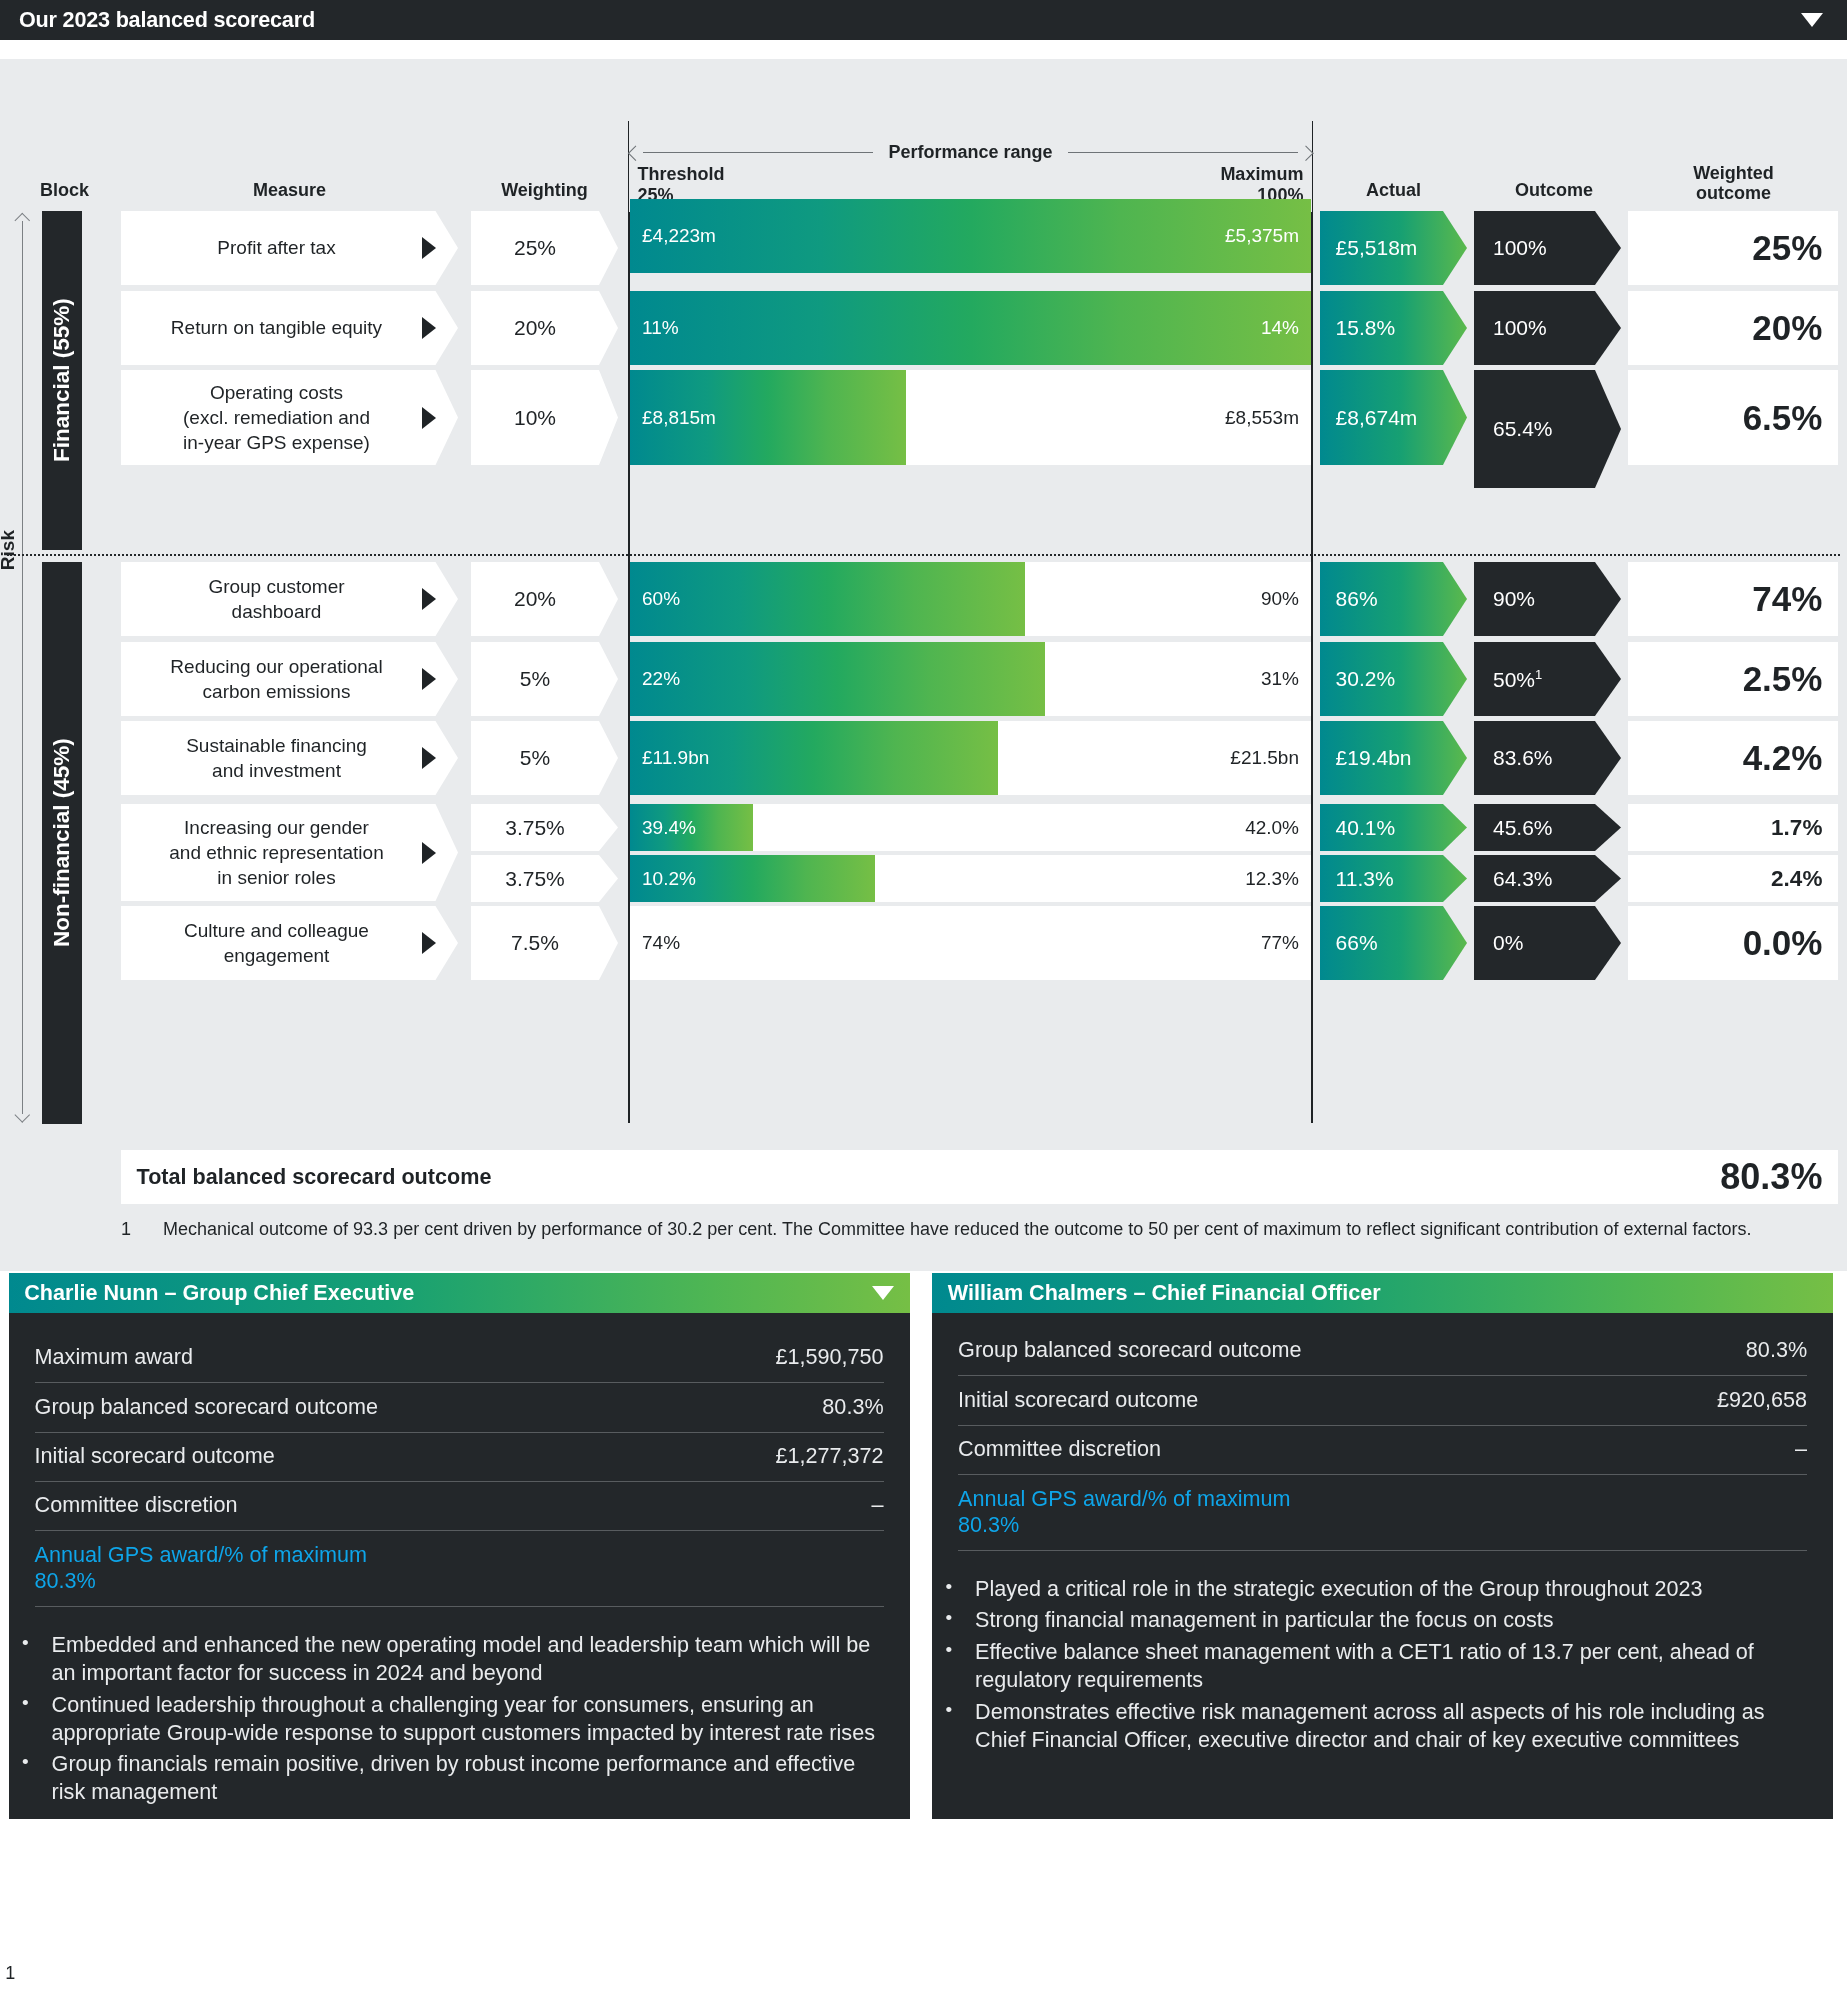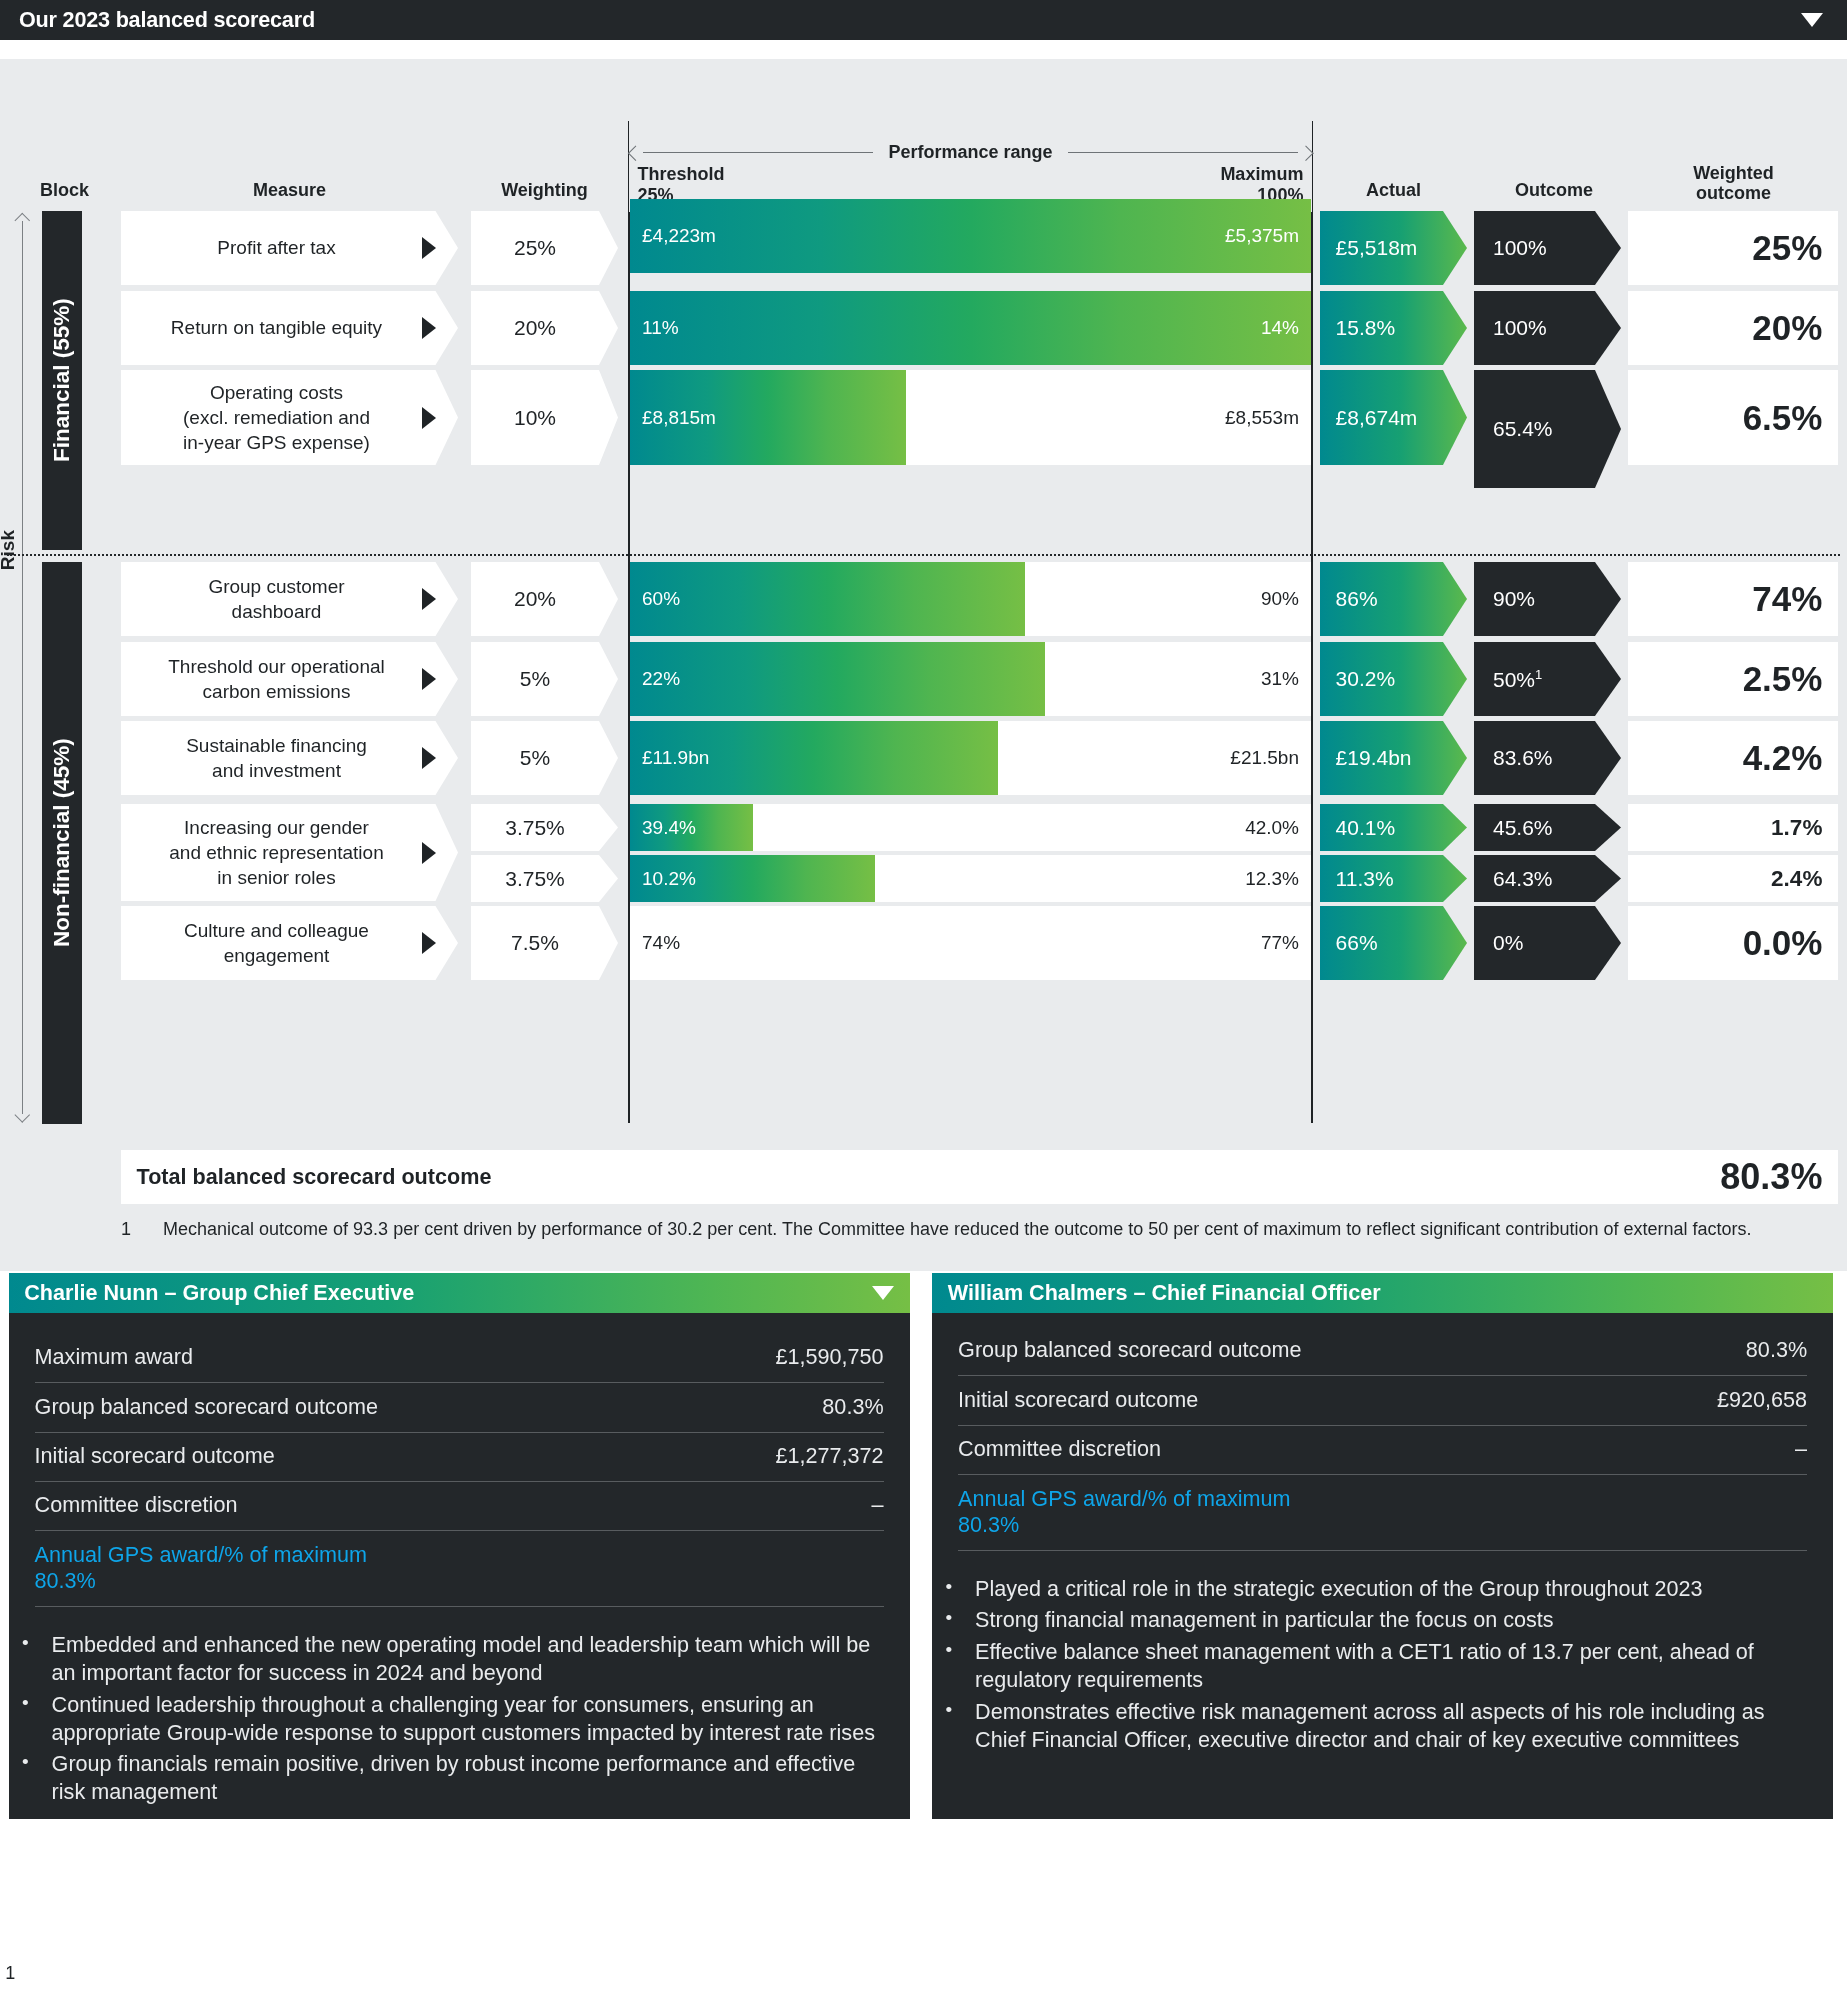--- a/index.html
+++ b/index.html
@@ -411,21 +411,21 @@
           <div class="cell-outcome" style="top: 503px; height: 74px;">
             <span>90%</span>
           </div>
           <div class="cell-weighted" style="top: 503px; height: 74px;">
             <span style="font-size: 35px;">74%</span>
           </div>
         </div>
         <div class="row" style="top: 0px;">
           <div class="cell-measure" style="top: 583px; height: 74px;">
             <div class="txt">
-              <div>Threshold our operational</div>
+              <div>Reducing our operational</div>
               <div>carbon emissions</div>
             </div>
             <div class="tri-right"></div>
           </div>
           <div class="cell-weight" style="top: 583px; height: 74px;">
             <span>5%</span>
           </div>
           <div class="cell-bar" style="top: 583px; height: 74px;">
             <div class="fill" style="width: 61%;"></div>
             <div class="lbl-lo on-fill">22%</div>

